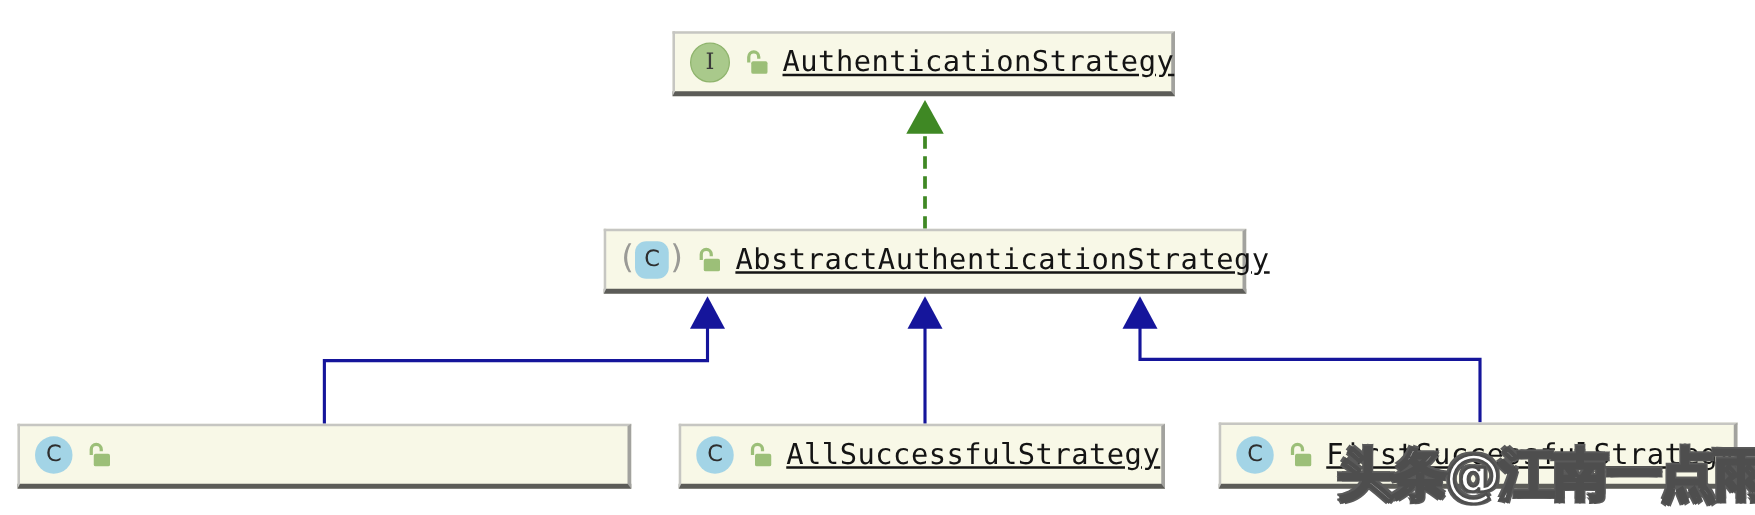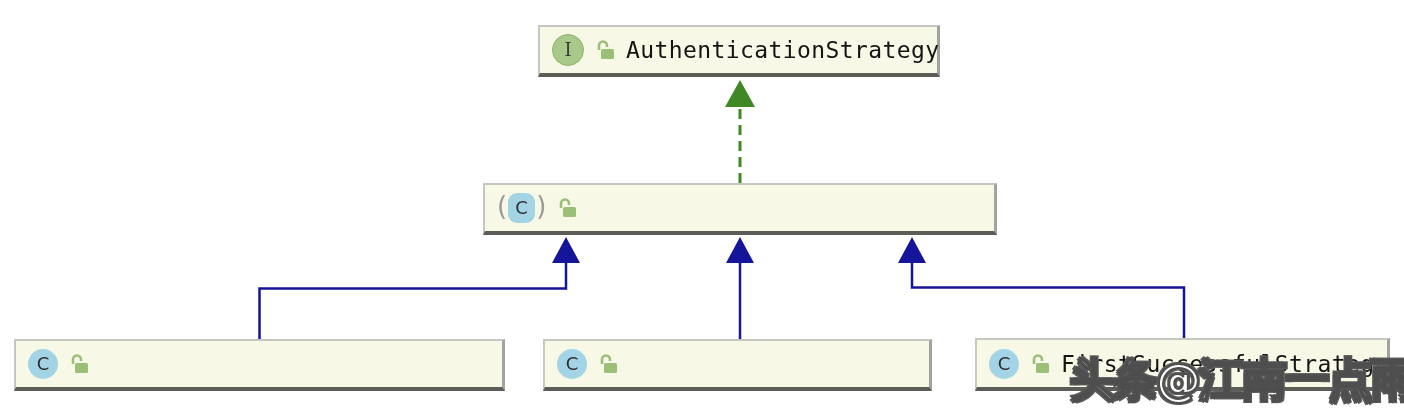--- a/index.html
+++ b/index.html
@@ -18,21 +18,21 @@
     border-right:3px solid var(--node-border-right,#a2a29e);
     border-bottom:4px solid var(--node-shadow,#5c5c58);
     display:flex;
     align-items:center;
     padding:0 10px 0 12px;
     gap:9px;
     font-size:23px;
     color:#141414;
     white-space:nowrap;
   }
-  .node-label{letter-spacing:0.4px;}
+  .node-label{letter-spacing:0.4px;text-decoration:underline;}
   .badge{
     width:30px;height:30px;border-radius:50%;
     display:flex;align-items:center;justify-content:center;
     flex:0 0 auto;
     font-size:18px;line-height:1;
   }
   .badge-interface{
     background:var(--interface-fill,#a9c98b);
     border:1px solid var(--interface-rim,#8fb46d);
     color:#3a3a3a;
@@ -112,36 +112,38 @@
   <div class="uml-node" style="left:483px;top:183px;width:514px;height:52px;">
     <span class="abstract-wrap">
       <span class="paren">(</span>
       <span class="badge badge-class" style="width:27px;height:30px;border-radius:9px;">C</span>
       <span class="paren">)</span>
     </span>
     <svg class="lock-icon" width="24" height="24" viewBox="0 0 24 24">
       <path d="M6 12 V7.5 a4 4 0 0 1 8 0 V9" fill="none" stroke="var(--lock-fill,#9cbf78)" stroke-width="2.6"></path>
       <rect x="8" y="11" width="13" height="10" rx="1.5" fill="var(--lock-fill,#9cbf78)"></rect>
     </svg>
+    <span class="node-label">AbstractAuthenticationStrategy</span>
   </div>
 
   <div class="uml-node" style="left:14px;top:339px;width:491px;height:52px;">
     <span class="badge badge-class">C</span>
     <svg class="lock-icon" width="24" height="24" viewBox="0 0 24 24">
       <path d="M6 12 V7.5 a4 4 0 0 1 8 0 V9" fill="none" stroke="var(--lock-fill,#9cbf78)" stroke-width="2.6"></path>
       <rect x="8" y="11" width="13" height="10" rx="1.5" fill="var(--lock-fill,#9cbf78)"></rect>
     </svg>
   </div>
 
   <div class="uml-node" style="left:543px;top:339px;width:389px;height:52px;">
     <span class="badge badge-class">C</span>
     <svg class="lock-icon" width="24" height="24" viewBox="0 0 24 24">
       <path d="M6 12 V7.5 a4 4 0 0 1 8 0 V9" fill="none" stroke="var(--lock-fill,#9cbf78)" stroke-width="2.6"></path>
       <rect x="8" y="11" width="13" height="10" rx="1.5" fill="var(--lock-fill,#9cbf78)"></rect>
     </svg>
+    <span class="node-label">AllSuccessfulStrategy</span>
   </div>
 
   <div class="uml-node" style="left:975px;top:338px;width:415px;height:53px;">
     <span class="badge badge-class">C</span>
     <svg class="lock-icon" width="24" height="24" viewBox="0 0 24 24">
       <path d="M6 12 V7.5 a4 4 0 0 1 8 0 V9" fill="none" stroke="var(--lock-fill,#9cbf78)" stroke-width="2.6"></path>
       <rect x="8" y="11" width="13" height="10" rx="1.5" fill="var(--lock-fill,#9cbf78)"></rect>
     </svg>
     <span class="node-label">FirstSuccessfulStrategy</span>
   </div>

